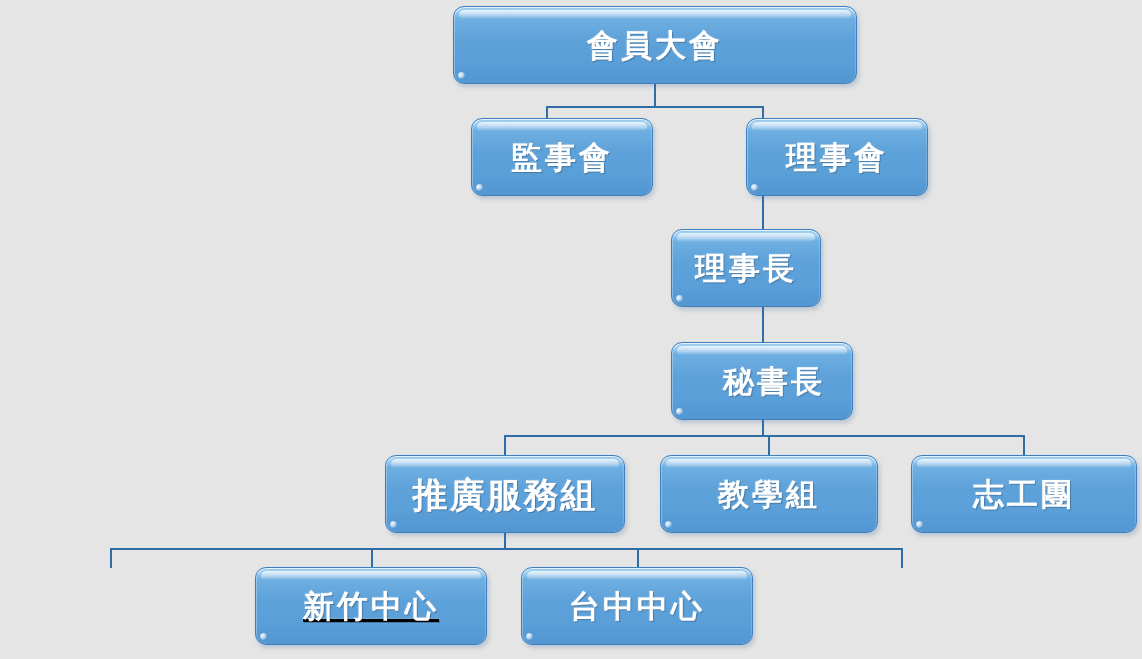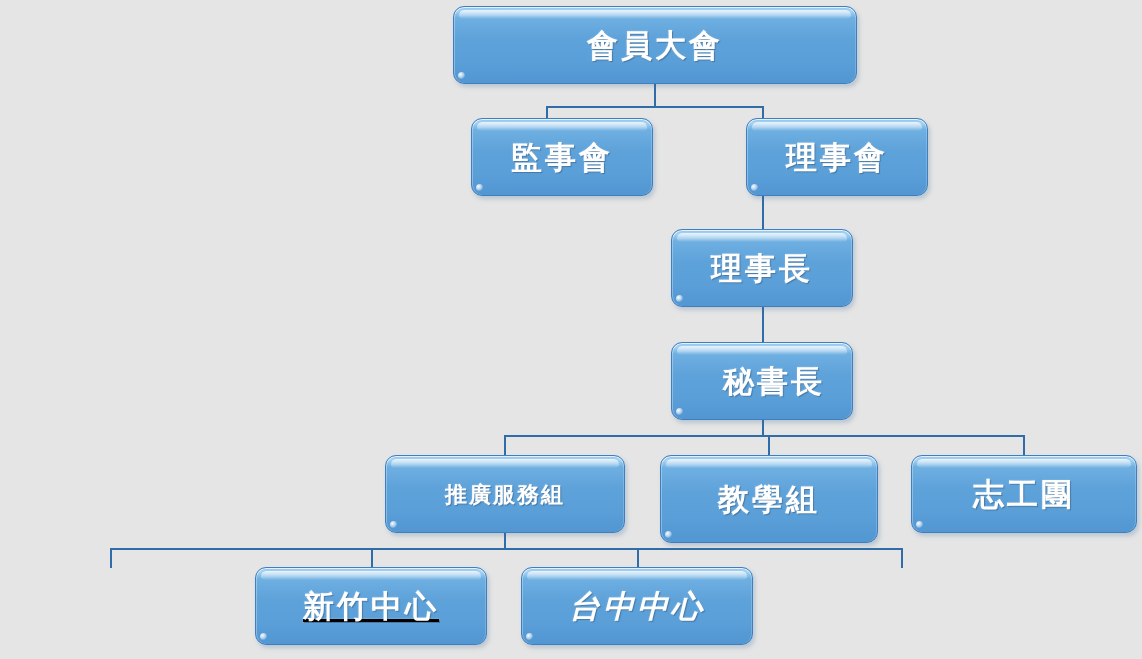--- a/index.html
+++ b/index.html
@@ -86,21 +86,21 @@
     color: #ffffff;
     font-size: 31px;
     font-weight: 700;
     letter-spacing: 3px;
     line-height: 1;
     white-space: nowrap;
     text-shadow:
       1px 1px 1px rgba(40,80,120,0.55),
       0 0 2px rgba(255,255,255,0.35);
   }
-  .node-label.sm { font-size: 22px; letter-spacing: 2px; }
+  .node-label.sm { font-size: 35px; letter-spacing: 2px; }
 </style>
 </head>
 <body>
 
 <div id="chart-root">
 
   <div class="node" style="left:453px; top:6px; width:404px; height:78px;">
     <span class="node-label">會員大會</span>
   </div>
 
@@ -112,58 +112,58 @@
   <div class="node" style="left:455px; top:118px; width:182px; height:78px;margin-left:16px;">
     <span class="node-label">監事會</span>
   </div>
 
   <div class="node" style="left:702px; top:118px; width:182px; height:78px;margin-left:44px;">
     <span class="node-label">理事會</span>
   </div>
 
   <div class="conn conn-v" style="left:762px; top:196px; height:33px;"></div>
 
-  <div class="node" style="left:671px; top:229px; width:182px; height:78px;">
+  <div class="node" style="left:671px; top:229px; width:150px; height:78px;">
     <span class="node-label">理事長</span>
   </div>
 
   <div class="conn conn-v" style="left:762px; top:307px; height:35px;"></div>
 
   <div class="node" style="left:671px; top:342px; width:182px; height:78px;padding-left:24px;">
     <span class="node-label">秘書長</span>
   </div>
 
   <div class="conn conn-v" style="left:762px; top:420px; height:17px;"></div>
   <div class="conn conn-h" style="left:504px; top:435px; width:521px;"></div>
   <div class="conn conn-v" style="left:504px; top:435px; height:20px;"></div>
   <div class="conn conn-v" style="left:768px; top:435px; height:20px;"></div>
   <div class="conn conn-v" style="left:1023px; top:435px; height:20px;"></div>
 
   <div class="node" style="left:385px; top:455px; width:240px; height:78px;">
     <span class="node-label sm">推廣服務組</span>
   </div>
 
-  <div class="node" style="left:660px; top:455px; width:218px; height:88px;">
+  <div class="node" style="left:660px; top:455px; width:218px; height:78px;">
     <span class="node-label">教學組</span>
   </div>
 
   <div class="node" style="left:911px; top:455px; width:226px; height:78px;">
     <span class="node-label">志工團</span>
   </div>
 
   <div class="conn conn-v" style="left:504px; top:533px; height:17px;"></div>
   <div class="conn conn-h" style="left:110px; top:548px; width:792px;"></div>
   <div class="conn conn-v" style="left:110px; top:548px; height:20px;"></div>
   <div class="conn conn-v" style="left:371px; top:548px; height:20px;"></div>
   <div class="conn conn-v" style="left:637px; top:548px; height:20px;"></div>
   <div class="conn conn-v" style="left:901px; top:548px; height:20px;"></div>
 
 
   <div class="node" style="left:255px; top:567px; width:232px; height:78px;text-decoration:underline;">
     <span class="node-label">新竹中心</span>
   </div>
 
-  <div class="node" style="left:521px; top:567px; width:232px; height:78px;font-style:italic;">
+  <div class="node" style="left:521px; top:567px; width:232px; height:78px;">
     <span class="node-label">台中中心</span>
   </div>
 
 
 </div>
 
 </body></html>

